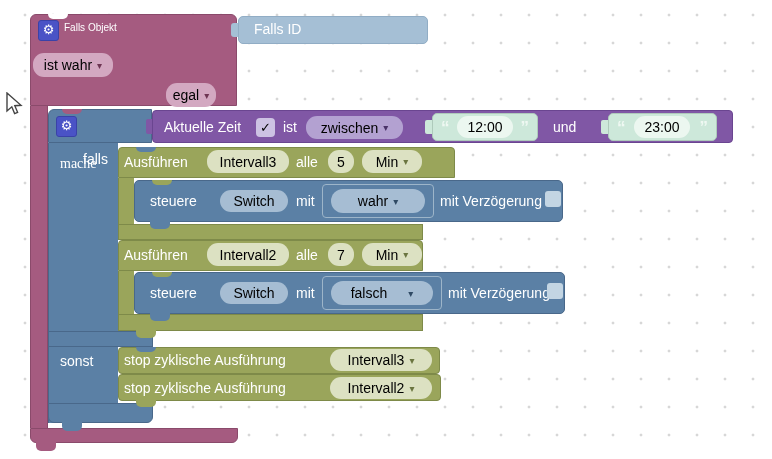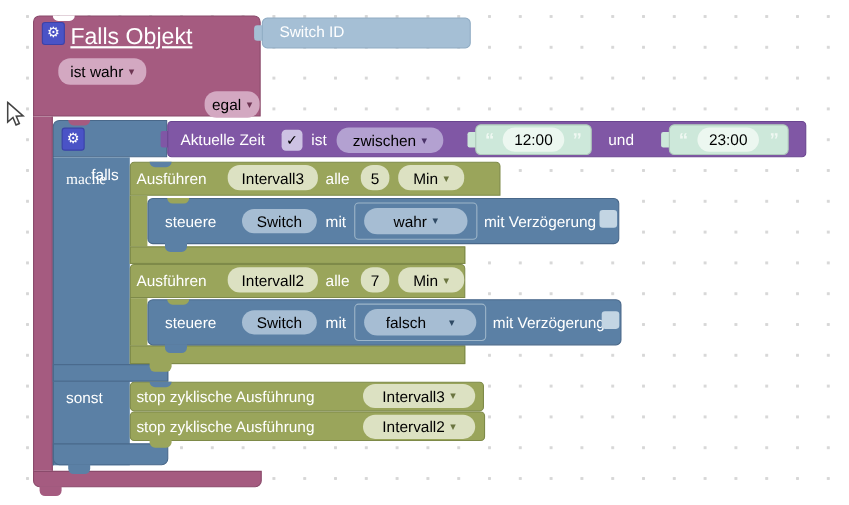--- a/index.html
+++ b/index.html
@@ -29,21 +29,21 @@
   .blue   {background:#5b80a5;border:1px solid #49688a;}
   .blueNB {background:#5b80a5;border:none;}
   .purple {background:#8057a5;border:1px solid #6a4590;}
   .purpleNB{background:#8057a5;border:none;}
   .olive  {background:#9aa55b;border:1px solid #7e8a49;}
   .oliveNB{background:#9aa55b;border:none;}
   .oid    {background:#a5bfd5;border:1px solid #91adc5;}
   .oidNB  {background:#a5bfd5;border:none;}
   .mint   {background:#cde8da;border:1px solid #aecabb;}
   .mintNB {background:#cde8da;border:none;}
-  .f-pink  {background:#d3a8c1;margin-left:20px;} .f-pink .arrow{color:#6e3553;}
+  .f-pink  {background:#d3a8c1;} .f-pink .arrow{color:#6e3553;}
   .f-purple{background:#b3a1d1;} .f-purple .arrow{color:#4a3268;}
   .f-olive {background:#dce1c2;text-align:center;} .f-olive .arrow{color:#6b7540;}
   .f-blue  {background:#a6bdd3;} .f-blue .arrow{color:#2f4a64;}
   .f-mint  {background:#ecf7f0;}
   .f-white {background:#fcfeff;}
   .gear{
     position:absolute;width:19px;height:19px;border-radius:3px;
     background:#4a53c6;border:1px solid #3a42a8;
     color:#fff;font-size:13px;line-height:17px;text-align:center;
   }
@@ -59,35 +59,35 @@
 
 <div id="workspace">
 
   <div class="blk pink" style="left:30px;top:14px;width:207px;height:92px;border-radius:6px 6px 0 0;"></div>
   <div class="dip" style="left:48px;top:14px;width:20px;height:5px;background:#ffffff;"></div>
   <div class="blk pinkNB" style="left:30px;top:106px;width:18px;height:322px;border-left:1px solid #8a4a6b;border-right:1px solid #8a4a6b;"></div>
   <div class="blk pink" style="left:30px;top:428px;width:208px;height:15px;border-radius:0 0 6px 6px;"></div>
   <div class="tab pinkNB" style="left:36px;top:442px;width:20px;height:9px;"></div>
 
   <div class="gear" style="left:38px;top:20px;"><span>⚙</span></div>
-  <div class="lbl" style="left:64px;top:22px;font-size:21px;text-decoration:underline;">Falls Objekt</div>
+  <div class="lbl" style="left:64px;top:22px;font-size:10px;">Falls Objekt</div>
 
   <div class="fld f-pink" style="left:33px;top:53px;width:80px;height:24px;">
     <span>ist wahr</span>
     <span class="arrow">▾</span>
   </div>
 
   <div class="fld f-pink" style="left:166px;top:83px;width:50px;height:24px;">
     <span>egal</span>
     <span class="arrow">▾</span>
   </div>
 
   <div class="blk oidNB" style="left:231px;top:23px;width:9px;height:14px;border-radius:3px 0 0 3px;"></div>
   <div class="blk oid" style="left:238px;top:16px;width:190px;height:28px;border-radius:5px;"></div>
-  <div class="lbl" style="left:254px;top:21px;">Switch ID</div>
+  <div class="lbl" style="left:254px;top:21px;">Falls ID</div>
 
   <div class="blk blue" style="left:48px;top:109px;width:104px;height:34px;border-radius:6px 0 0 0;"></div>
   <div class="dip pinkNB" style="left:62px;top:109px;width:20px;height:5px;"></div>
   <div class="blk blueNB" style="left:48px;top:143px;width:70px;height:280px;border-left:1px solid #49688a;"></div>
   <div class="blk blue" style="left:48px;top:331px;width:105px;height:16px;"></div>
   <div class="blk blue" style="left:48px;top:403px;width:105px;height:20px;border-radius:0 0 6px 6px;"></div>
   <div class="tab blueNB" style="left:62px;top:422px;width:20px;height:9px;"></div>
 
   <div class="gear" style="left:56px;top:116px;"><span>⚙</span></div>
   <div class="lbl" style="left:83px;top:119px;margin-top:32px;">falls</div>

